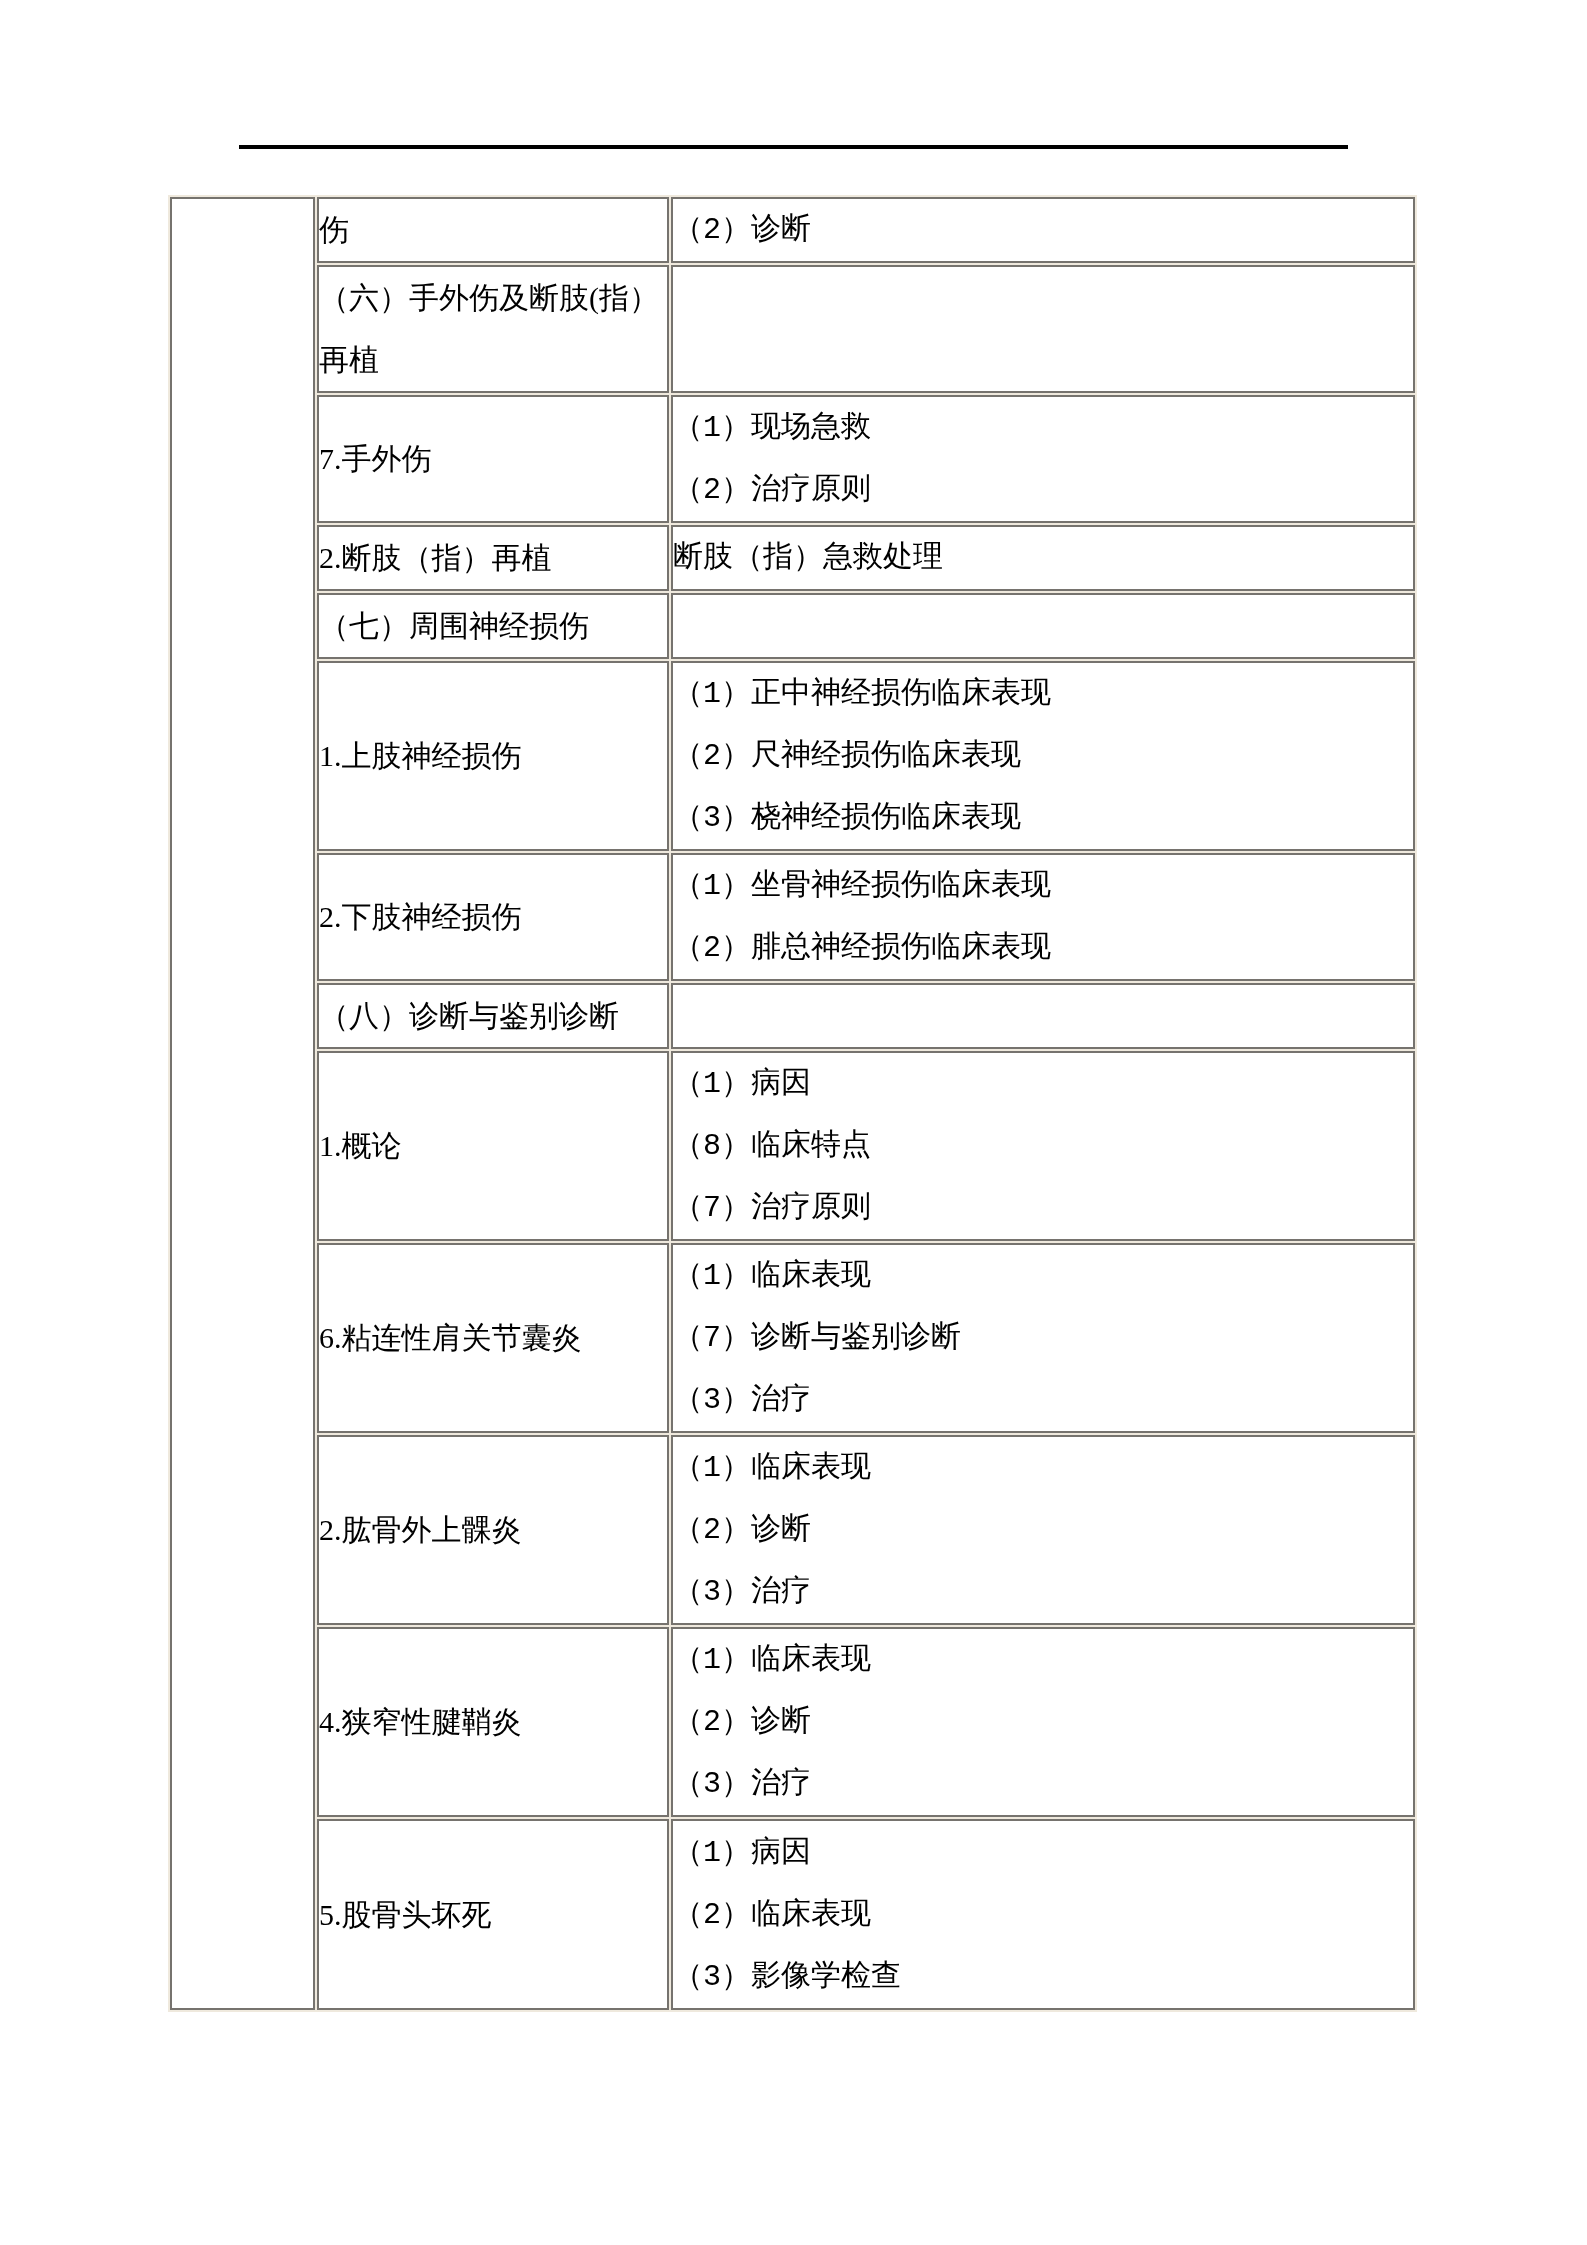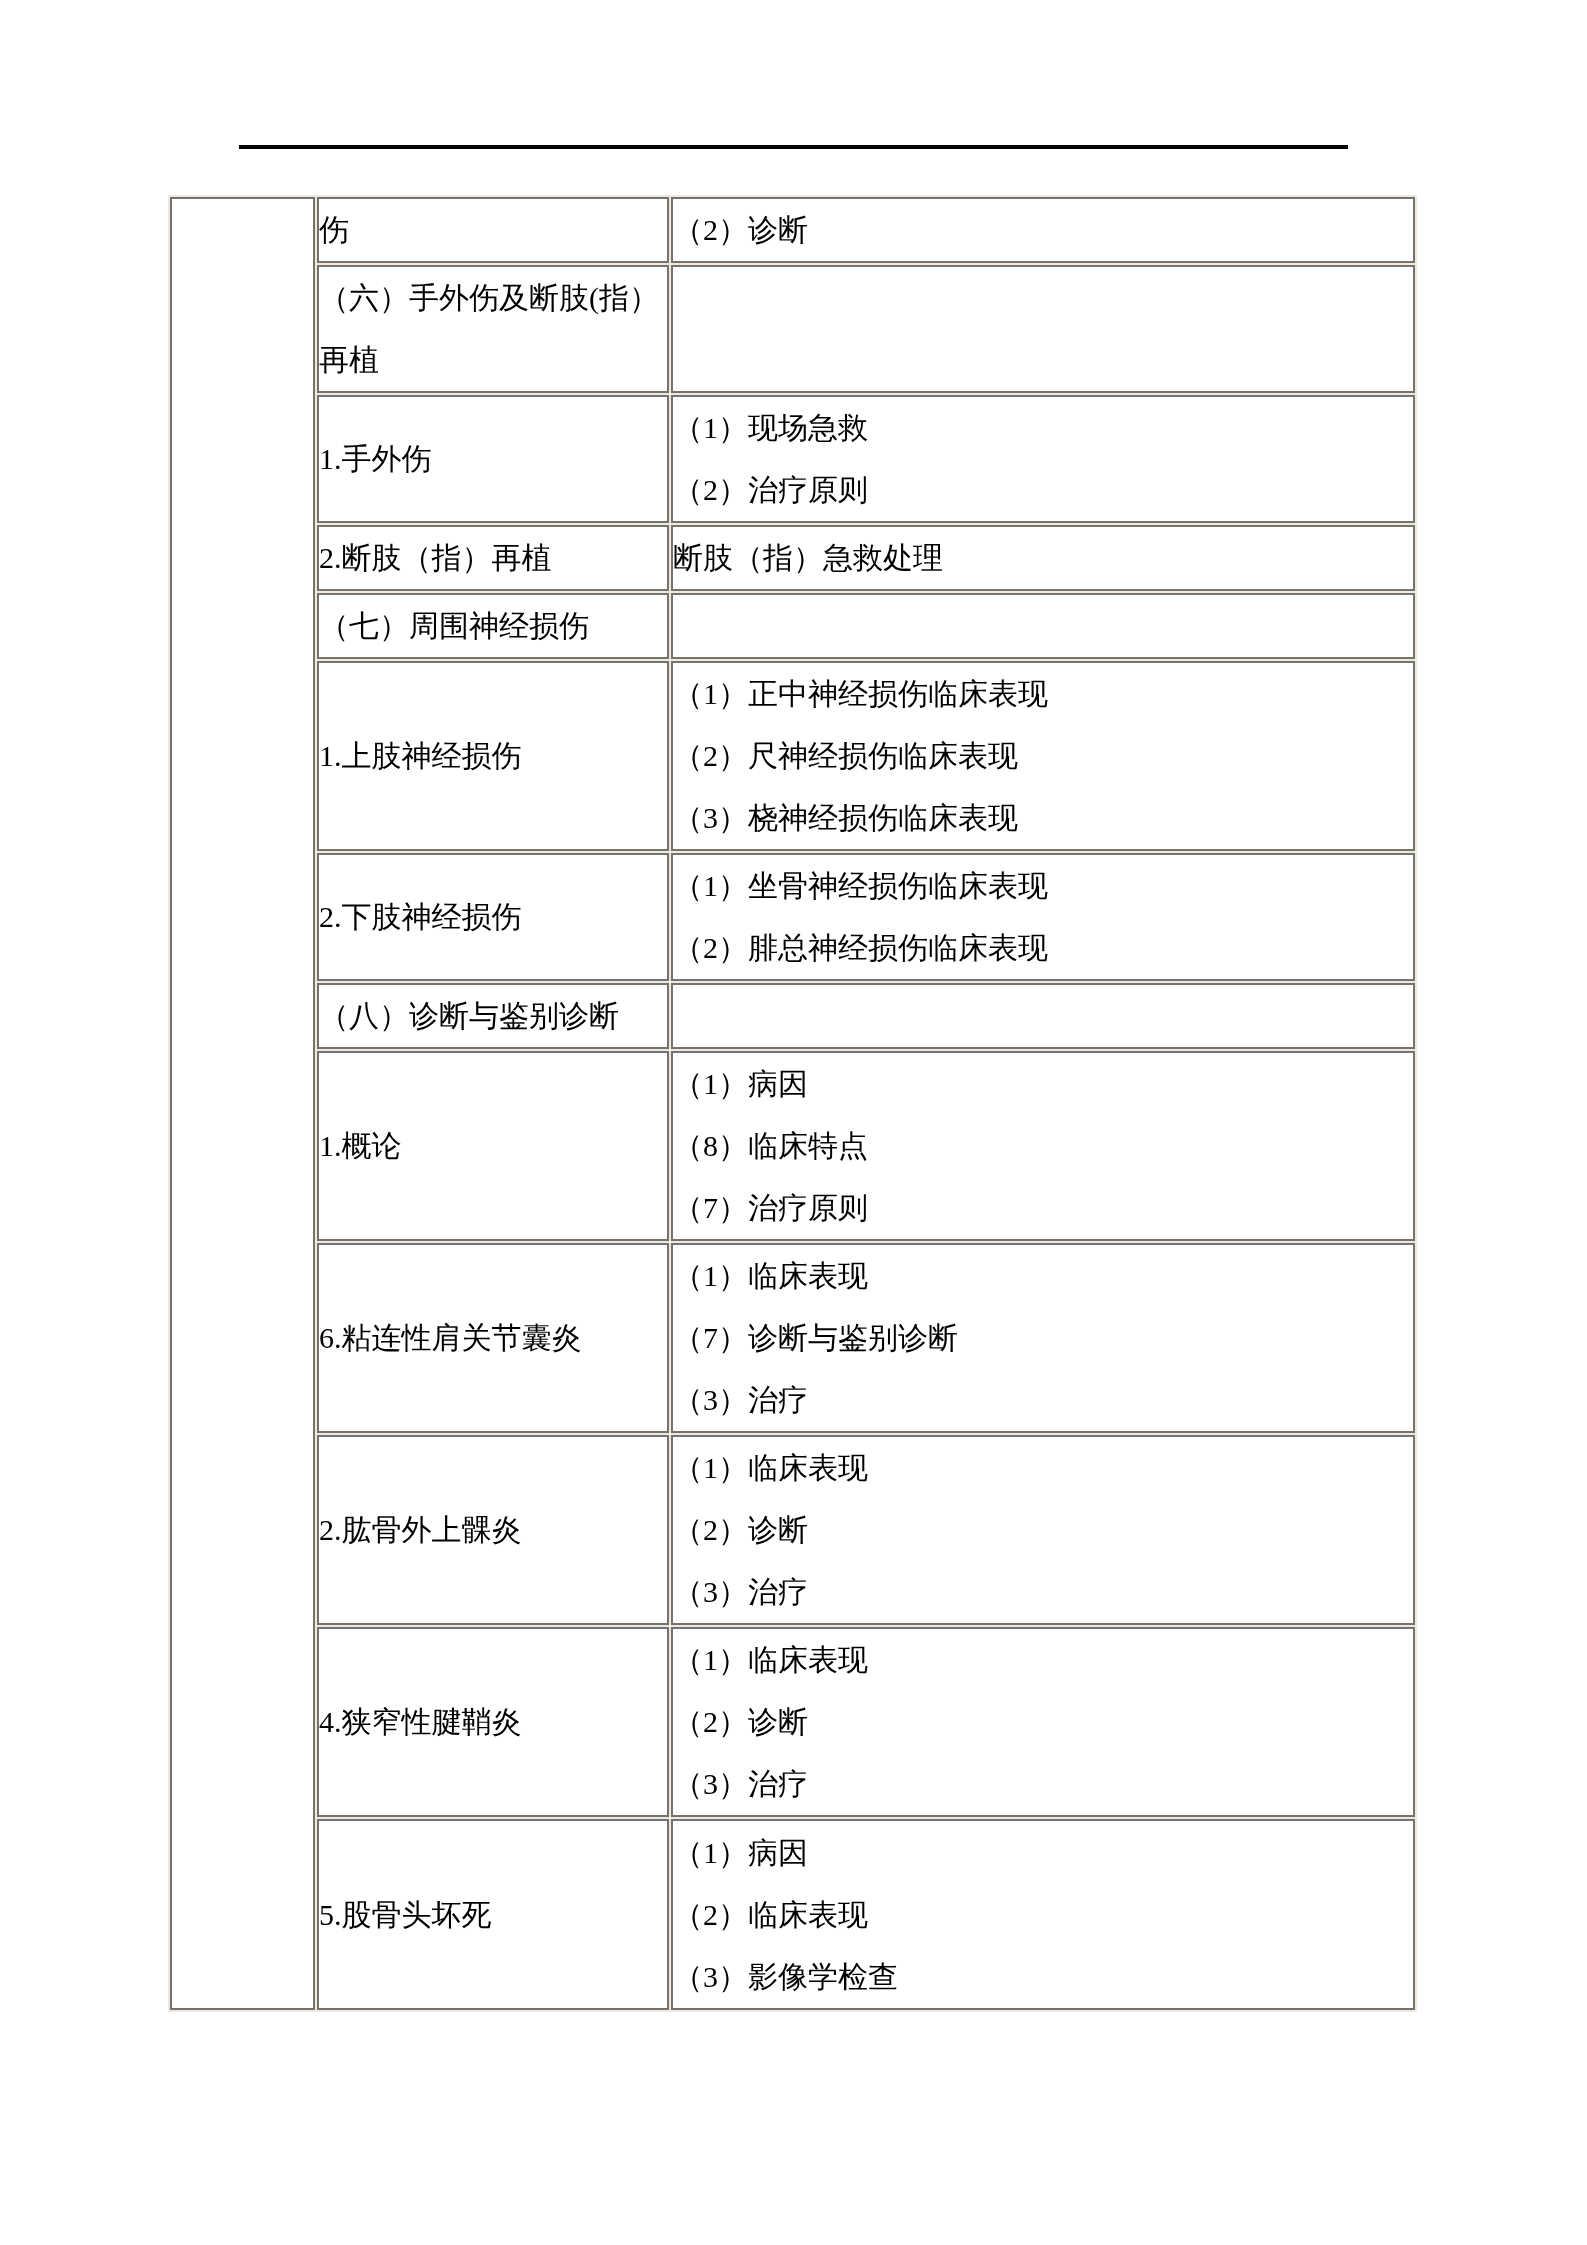--- a/index.html
+++ b/index.html
@@ -33,21 +33,21 @@
     border: 2px solid #76736e;
     background: #ffffff;
     vertical-align: middle;
     padding: 0;
     font-size: 30px;
     line-height: 62px;
     overflow: hidden;
   }
   td.margin-cell { width: 141px; }
   td.unit-cell   { width: 348px; padding-left: 3px; }
-  td.detail-cell { width: 740px; padding-left: 6px; }
+  td.detail-cell { width: 740px; padding-left: 6px; font-family: Liberation Mono, monospace; }
   .line { white-space: nowrap; }
 </style>
 </head>
 <body>
 
 <div class="page">
   <div class="header-rule"></div>
 
   <table class="syllabus">
     <tbody>
@@ -64,21 +64,21 @@
       <tr style="height:124px">
         <td class="unit-cell">
           <div class="line">（六）手外伤及断肢(指）</div>
           <div class="line">再植</div>
         </td>
         <td class="detail-cell"></td>
       </tr>
 
       <tr style="height:124px">
         <td class="unit-cell">
-          <div class="line">1.手外伤</div>
+          <div class="line">7.手外伤</div>
         </td>
         <td class="detail-cell">
           <div class="line">（1）现场急救</div>
           <div class="line">（2）治疗原则</div>
         </td>
       </tr>
 
       <tr style="height:57px">
         <td class="unit-cell">
           <div class="line">2.断肢（指）再植</div>

